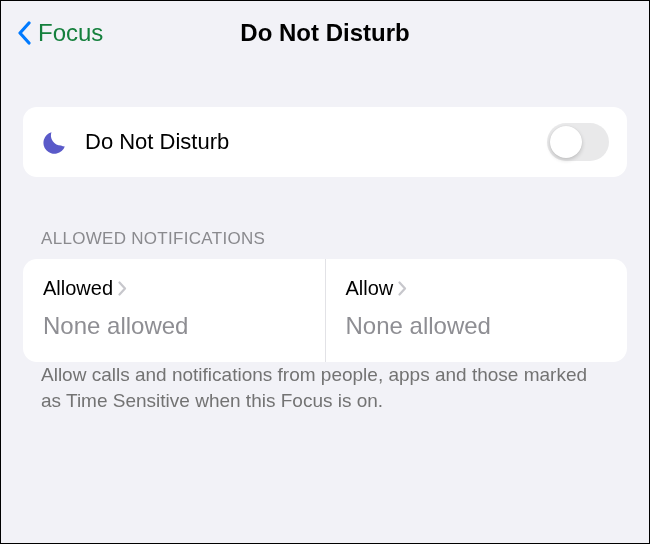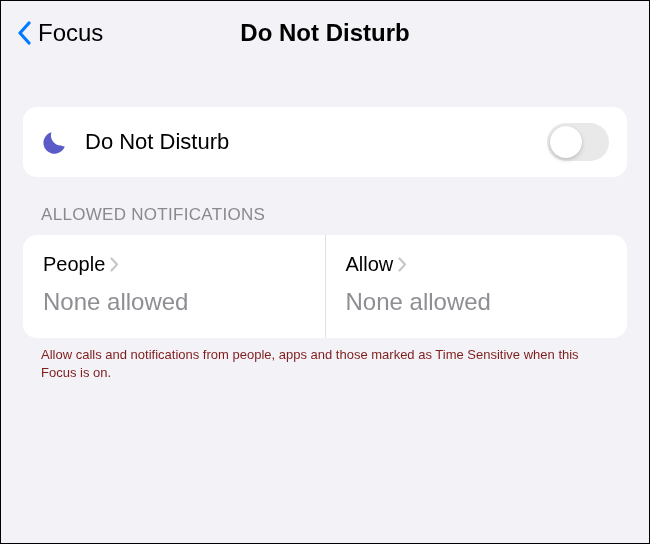--- a/index.html
+++ b/index.html
@@ -17,21 +17,21 @@
     }
     .header {
       display: flex;
       align-items: center;
       padding: 18px 16px 12px 16px;
       position: relative;
     }
     .back-button {
       display: flex;
       align-items: center;
-      color: #000000;
+      color: #15803d;
       font-size: 24px;
       cursor: pointer;
     }
     .chevron-left {
       width: 15px;
       height: 24px;
       margin-right: 6px;
     }
     .chevron-left svg {
       display: block;
@@ -91,21 +91,21 @@
       height: 32px;
       background: #fff;
       border-radius: 50%;
       box-shadow: 0 2px 4px rgba(0,0,0,0.18), 0 0 1px rgba(0,0,0,0.1);
     }
     .section-header {
       color: #8a8a8e;
       font-size: 17px;
       letter-spacing: 0.3px;
       text-transform: uppercase;
-      margin: 28px 0 10px 18px;
+      margin: 52px 0 10px 18px;
     }
     .card-split {
       background: #fff;
       border-radius: 14px;
       display: flex;
     }
     .split-cell {
       flex: 1;
       padding: 18px 20px 22px 20px;
       cursor: pointer;
@@ -130,24 +130,24 @@
       align-items: center;
     }
     .cell-chevron svg {
       display: block;
     }
     .cell-subtitle {
       font-size: 24px;
       color: #8e8e93;
     }
     .footer-text {
-      color: #7f1d1d;
-      font-size: 13px;
+      color: #737373;
+      font-size: 19px;
       line-height: 1.35;
-      margin: 8px 18px 0 18px;
+      margin: 0 18px 0 18px;
     }
   </style>
 </head>
 <body>
 
 <div class="header">
   <div class="back-button">
     <span class="chevron-left">
       <svg width="15" height="24" viewBox="0 0 15 24" fill="none">
         <path d="M12 2 L3 12 L12 22" stroke="#007aff" stroke-width="3.2" stroke-linecap="round" stroke-linejoin="round"></path>
@@ -172,21 +172,21 @@
     <div class="toggle">
       <div class="toggle-knob"></div>
     </div>
   </div>
 
   <div class="section-header">Allowed Notifications</div>
 
   <div class="card-split">
     <div class="split-cell">
       <div class="cell-title-row">
-        <span class="cell-title">People</span>
+        <span class="cell-title">Allowed</span>
         <span class="cell-chevron">
           <svg width="9" height="15" viewBox="0 0 9 15">
             <path d="M1.5 1.5 L7 7.5 L1.5 13.5" stroke="#c7c7cc" stroke-width="2.2" stroke-linecap="round" stroke-linejoin="round" fill="none"></path>
           </svg>
         </span>
       </div>
       <div class="cell-subtitle">None allowed</div>
     </div>
     <div class="split-cell">
       <div class="cell-title-row">

